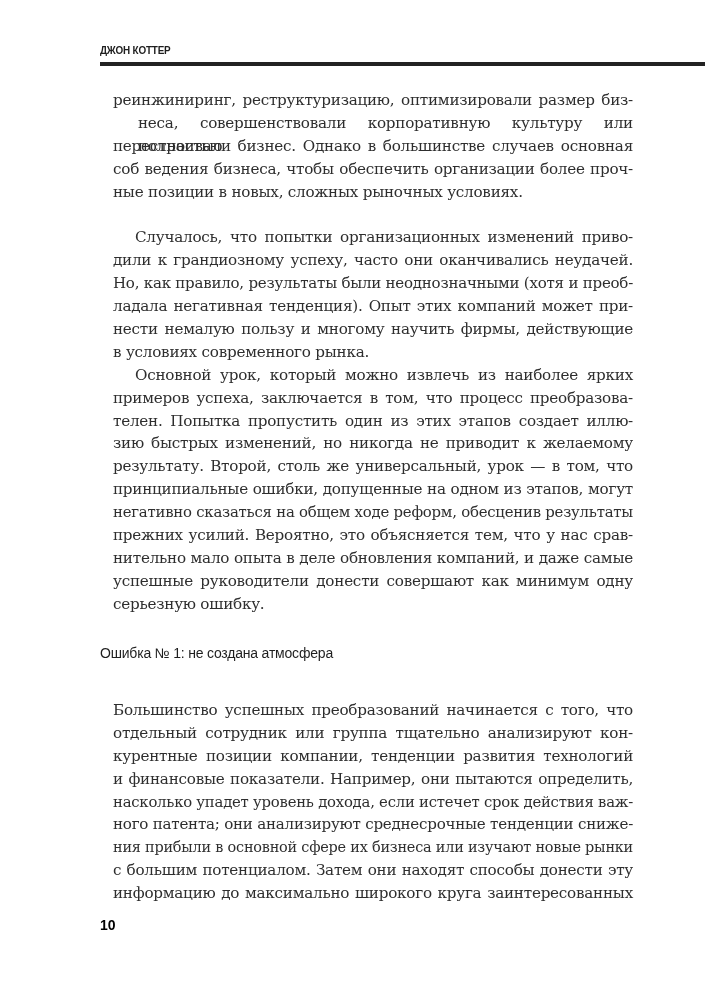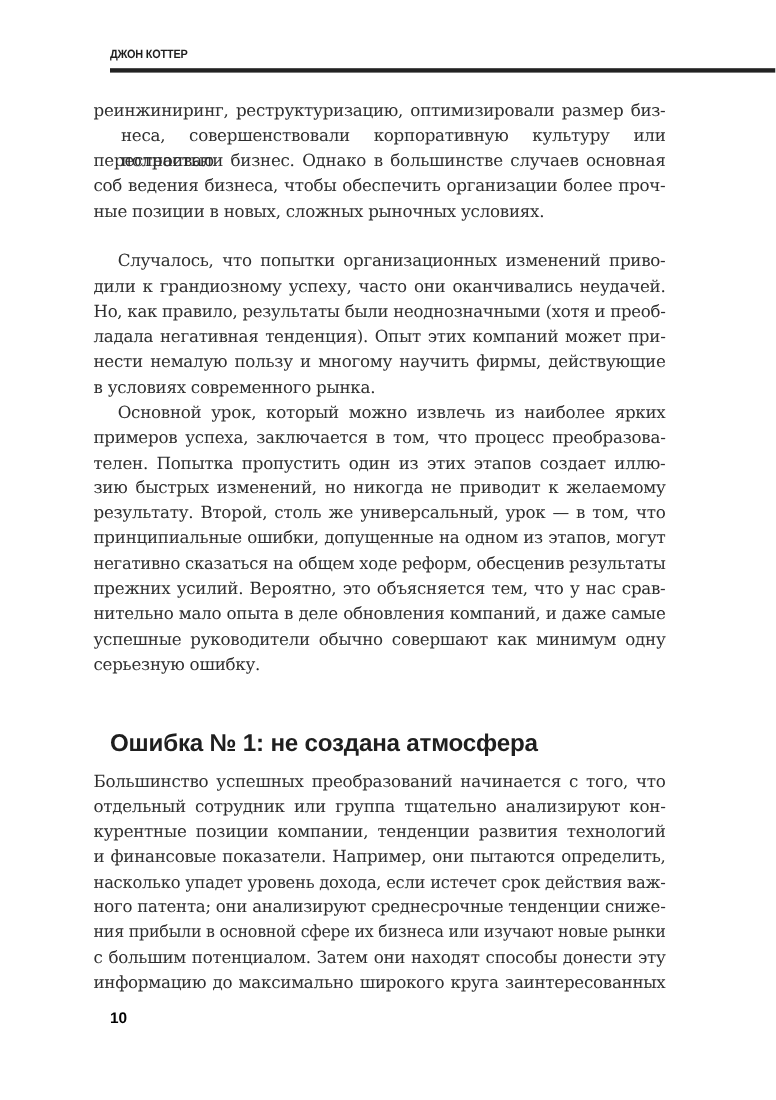--- a/index.html
+++ b/index.html
@@ -29,21 +29,21 @@
     .head-rule {
       position: absolute;
       left: 100px;
       top: 62px;
       width: 605px;
       height: 4px;
       background: #222222;
     }
     .text-block {
       position: absolute;
-      left: 85px;
+      left: 113px;
       width: 520px;
       font-family: "DejaVu Serif", serif;
       font-size: 15.2px;
       line-height: 22.9px;
       color: #2e2e2e;
       letter-spacing: -0.25px;
     }
     .line {
       display: block;
       white-space: nowrap;
@@ -56,26 +56,25 @@
       text-align-last: left;
     }
     .line.indent {
       text-indent: 22px;
     }
     .heading {
       position: absolute;
       left: 100px;
       top: 641px;
       font-family: "Liberation Sans", sans-serif;
-      font-weight: bold;
-      font-size: 22px;
+      font-weight: normal;
+      font-size: 14px;
       line-height: 24.5px;
       color: #1f1f1f;
       letter-spacing: -0.2px;
-      margin-top: 23px;
     }
     .heading .hline {
       display: block;
       white-space: nowrap;
     }
     .page-number {
       position: absolute;
       left: 100px;
       top: 917px;
       font-family: "Liberation Sans", sans-serif;
@@ -110,21 +109,21 @@
 <div class="text-block" style="top: 363.8px;">
   <span class="line indent" style="white-space: normal; word-spacing: 0px;">Основной урок, который можно извлечь из наиболее ярких</span>
   <span class="line" style="white-space: normal; word-spacing: 0px;">примеров успеха, заключается в том, что процесс преобразова-</span>
   <span class="line" style="white-space: normal; word-spacing: 0px;">телен. Попытка пропустить один из этих этапов создает иллю-</span>
   <span class="line" style="white-space: normal; word-spacing: 0px;">зию быстрых изменений, но никогда не приводит к желаемому</span>
   <span class="line" style="white-space: normal; word-spacing: 0px;">результату. Второй, столь же универсальный, урок — в том, что</span>
   <span class="line" style="white-space: normal; word-spacing: 0px;">принципиальные ошибки, допущенные на одном из этапов, могут</span>
   <span class="line" style="white-space: nowrap; word-spacing: 0px; transform: scaleX(0.981914); transform-origin: left center; text-align-last: left;">негативно сказаться на общем ходе реформ, обесценив результаты</span>
   <span class="line" style="white-space: normal; word-spacing: 0px;">прежних усилий. Вероятно, это объясняется тем, что у нас срав-</span>
   <span class="line" style="white-space: normal; word-spacing: 0px;">нительно мало опыта в деле обновления компаний, и даже самые</span>
-  <span class="line" style="white-space: normal; word-spacing: 0px;">успешные руководители обычно совершают как минимум одну</span>
+  <span class="line" style="white-space: normal; word-spacing: 0px;">успешные руководители донести совершают как минимум одну</span>
   <span class="line last" style="white-space: normal; word-spacing: 0px;">серьезную ошибку.</span>
 </div>
 
 <div class="heading">
   <span class="hline">Ошибка № 1: не создана атмосфера</span>
 </div>
 
 <div class="text-block" style="top: 699px;">
   <span class="line" style="white-space: normal; word-spacing: 0px;">Большинство успешных преобразований начинается с того, что</span>
   <span class="line" style="white-space: normal; word-spacing: 0px;">отдельный сотрудник или группа тщательно анализируют кон-</span>

